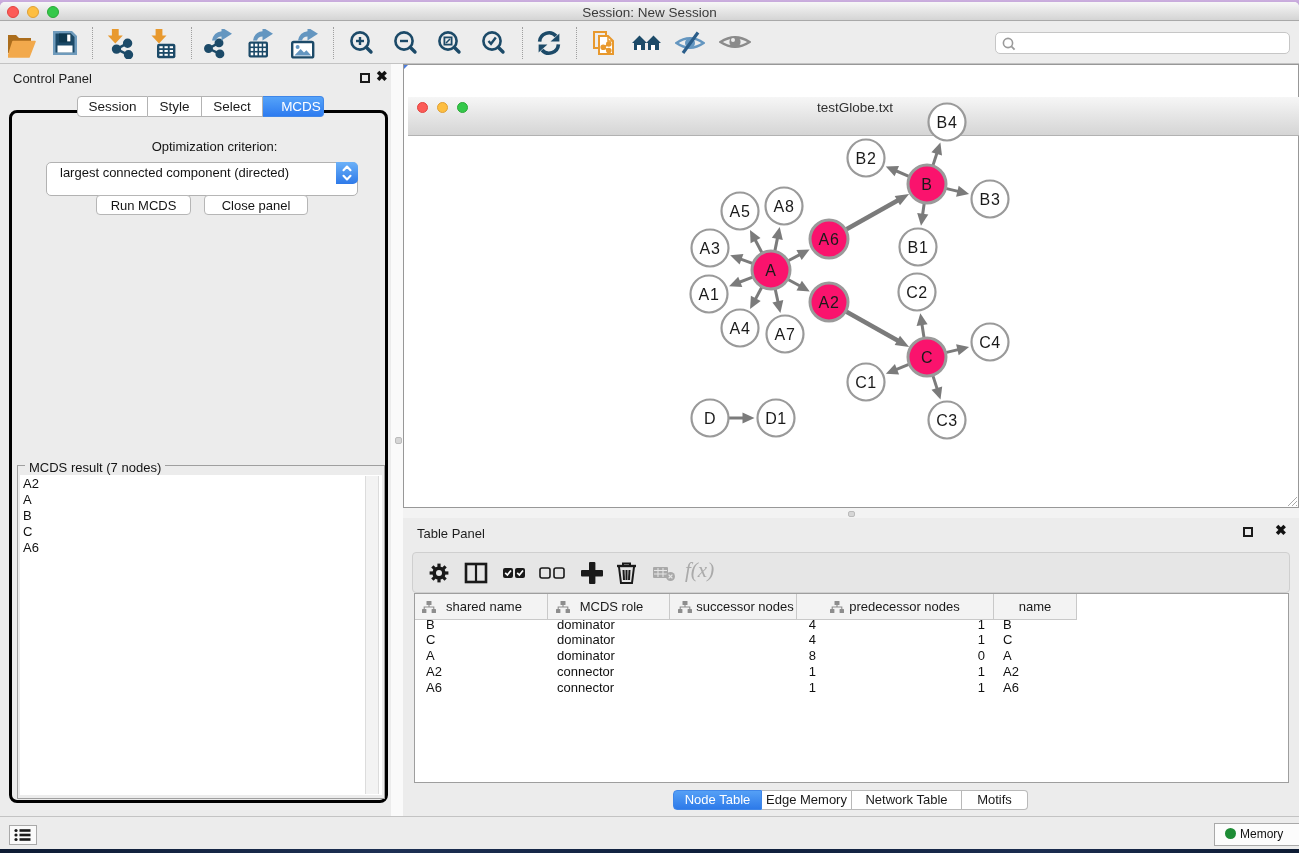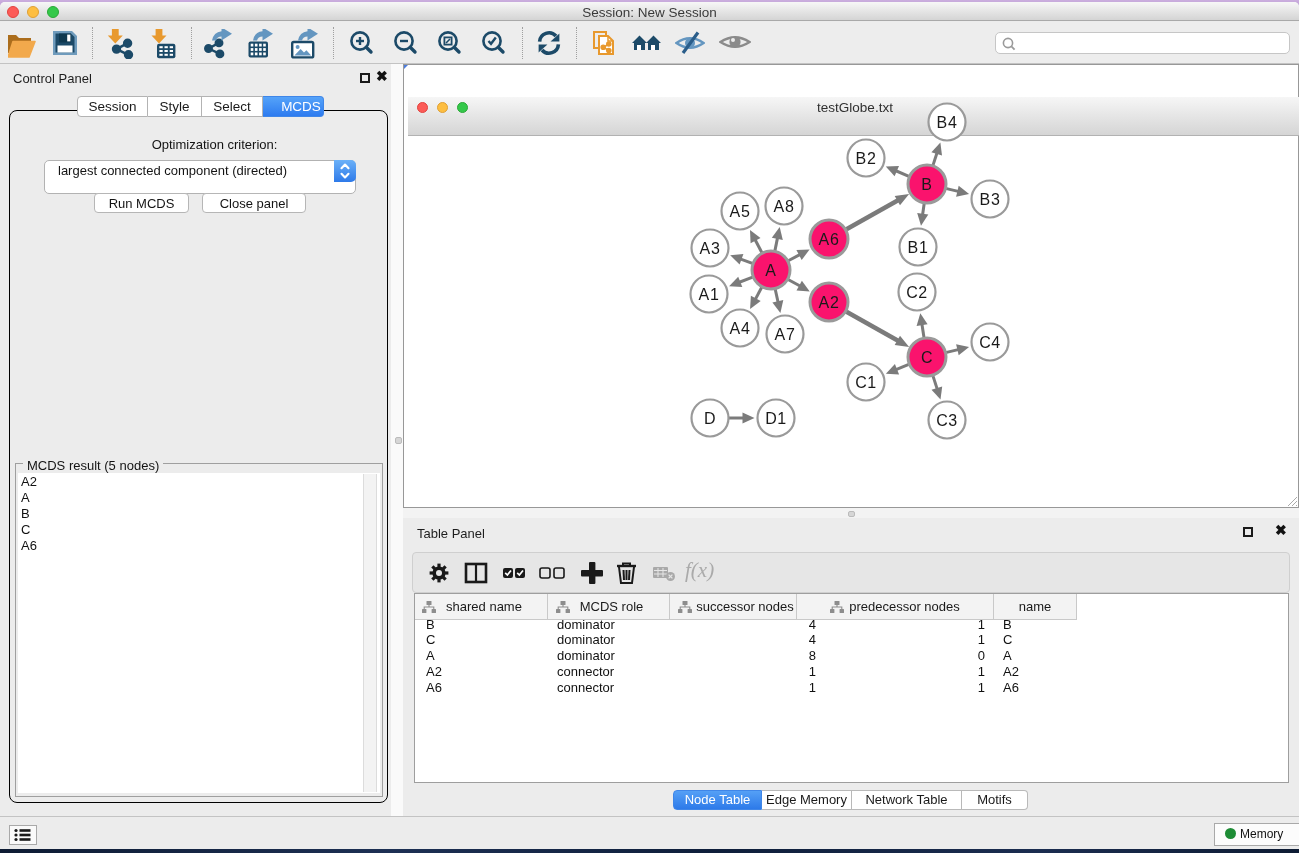--- a/index.html
+++ b/index.html
@@ -29,21 +29,21 @@
 #cphead { left:13px; top:7px; font-size:13px; color:#1e1e1e; }
 .floatbtn { position:absolute; width:10px; height:10px; border:2px solid #1a1a1a; }
 .xbtn { position:absolute; font-size:14px; font-weight:bold; color:#111; }
 #cptabs { left:77px; top:32px; height:21px; display:flex; font-size:13.5px; z-index:5; }
 #cptabs .tab { border:1px solid #b3b3b3; border-left:none; background:#fff;
   color:#1a1a1a; line-height:20px; text-align:center; }
 #cptabs .tab:first-child { border-left:1px solid #b3b3b3; border-radius:4px 0 0 4px; }
 #cptabs .tab.sel { background:linear-gradient(#55a3f9,#2d7bf0); color:#fff;
   border-color:#3f86e8; border-radius:0 4px 4px 0;padding-left:16px; }
 #cpbody { left:9px; top:46px; width:379px; height:693px;
-  border:1px solid #000000; border-radius:8px; }
+  border:3px solid #000000; border-radius:8px; }
 #optlabel { left:16px; top:26px; width:100%; text-align:center; font-size:13px; color:#141414; }
 #combo { left:34px; top:49px; width:312px; height:34px; background:#fff;
   border:1px solid #b2b2b2; border-radius:5px; font-size:13px; color:#141414;
   line-height:20px; padding-left:13px; }
 #combostep { right:-1px; top:-1px; width:22px; height:22px; border-radius:0 5px 5px 0;
   background:linear-gradient(#6bb1f8,#2e7ae9); }
 .btn { position:absolute; height:20px; background:#fff; border:1px solid #b6b6b6;
   border-radius:4px; font-size:13px; color:#141414; text-align:center; line-height:19px; }
 #groupbox { left:5px; top:352px; width:368px; height:334px; border:1px solid #9f9f9f; }
 #grouplab { left:7px; top:-6.5px; z-index:3; background:#ececec; padding:0 4px; font-size:13px; color:#141414; }
@@ -268,21 +268,21 @@
 <div id="optlabel" class="abs">Optimization criterion:</div>
 <div id="combo" class="abs">largest connected component (directed)
 <div id="combostep" class="abs"><svg width="22" height="22" viewBox="0 0 22 22">
 <path d="M7.5,8.2 L11,4.6 L14.5,8.2" fill="none" stroke="#fff" stroke-width="2.1" stroke-linecap="round" stroke-linejoin="round"></path>
               <path d="M7.5,13.8 L11,17.4 L14.5,13.8" fill="none" stroke="#fff" stroke-width="2.1" stroke-linecap="round" stroke-linejoin="round"></path>
             </svg></div>
 </div>
 <div class="btn" style="left:84px;top:82px;width:95px">Run MCDS</div>
 <div class="btn" style="left:192px;top:82px;width:104px">Close panel</div>
 <div id="groupbox" class="abs">
-<div id="grouplab" class="abs">MCDS result (5 nodes)</div>
+<div id="grouplab" class="abs">MCDS result (7 nodes)</div>
 <div id="mcdslist" class="abs">A2<br>A<br>B<br>C<br>A6
 <div id="mcdsscroll" class="abs"></div>
 </div>
 </div>
 </div>
 </div>
     <div id="vsplit" class="abs">
       <div id="vshandle" class="abs"></div>
     </div>
 <div id="hsplit" class="abs">

